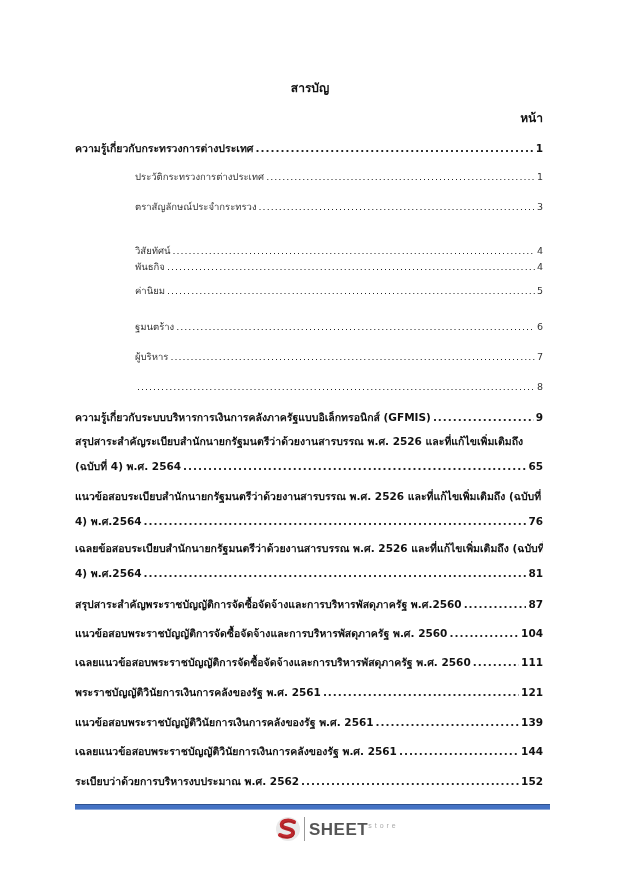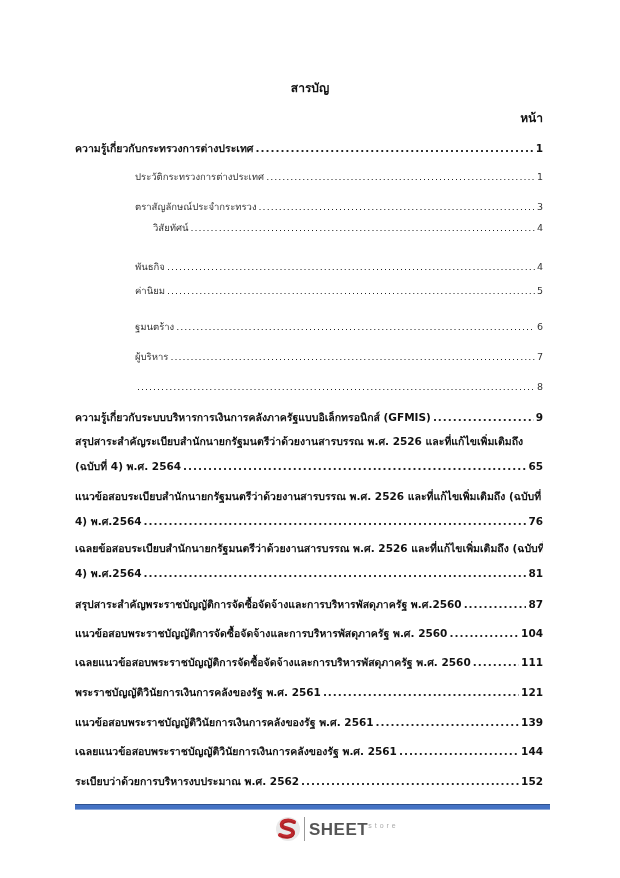--- a/index.html
+++ b/index.html
@@ -50,21 +50,21 @@
           <span class="pg">1</span>
         </div>
       </div>
       <div class="row sub" style="top: 200px;">
         <div class="line">
           <span class="txt">ตราสัญลักษณ์ประจำกระทรวง</span>
           <span class="dots"></span>
           <span class="pg">3</span>
         </div>
       </div>
-      <div class="row sub" style="top: 221px; margin-left: 18px;">
+      <div class="row sub" style="top: 244px;">
         <div class="line">
           <span class="txt">วิสัยทัศน์</span>
           <span class="dots"></span>
           <span class="pg">4</span>
         </div>
       </div>
       <div class="row sub" style="top: 260px;">
         <div class="line">
           <span class="txt">พันธกิจ</span>
           <span class="dots"></span>

